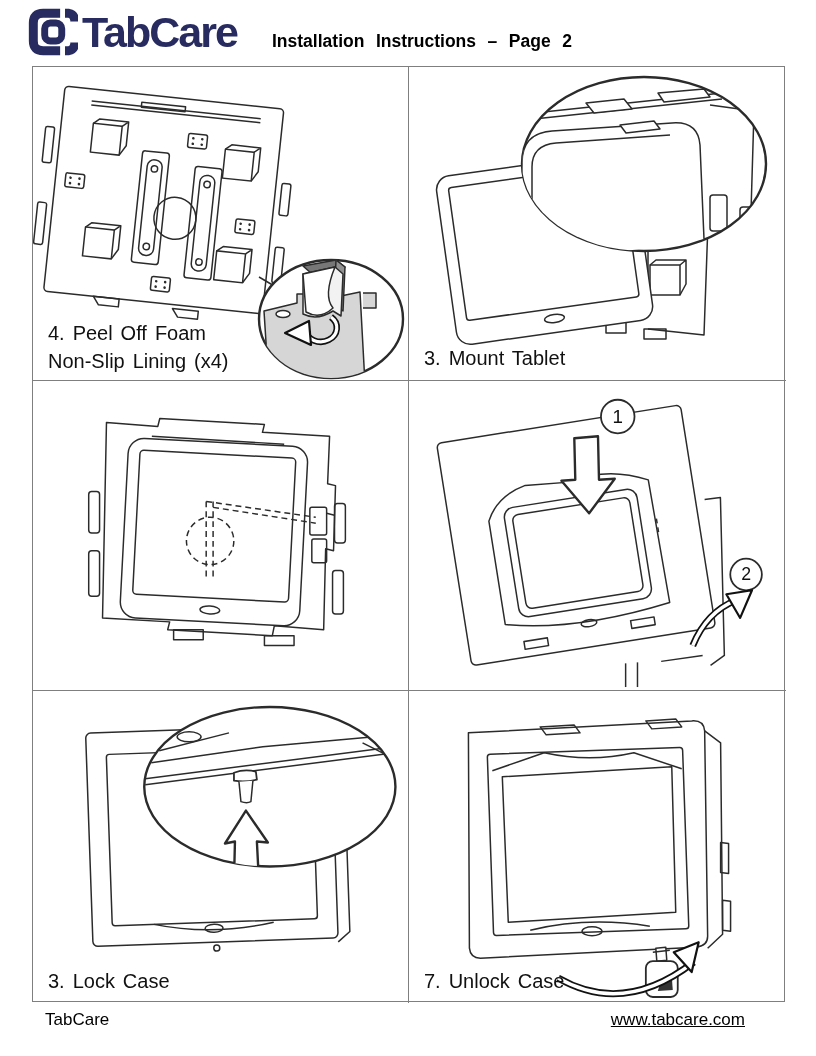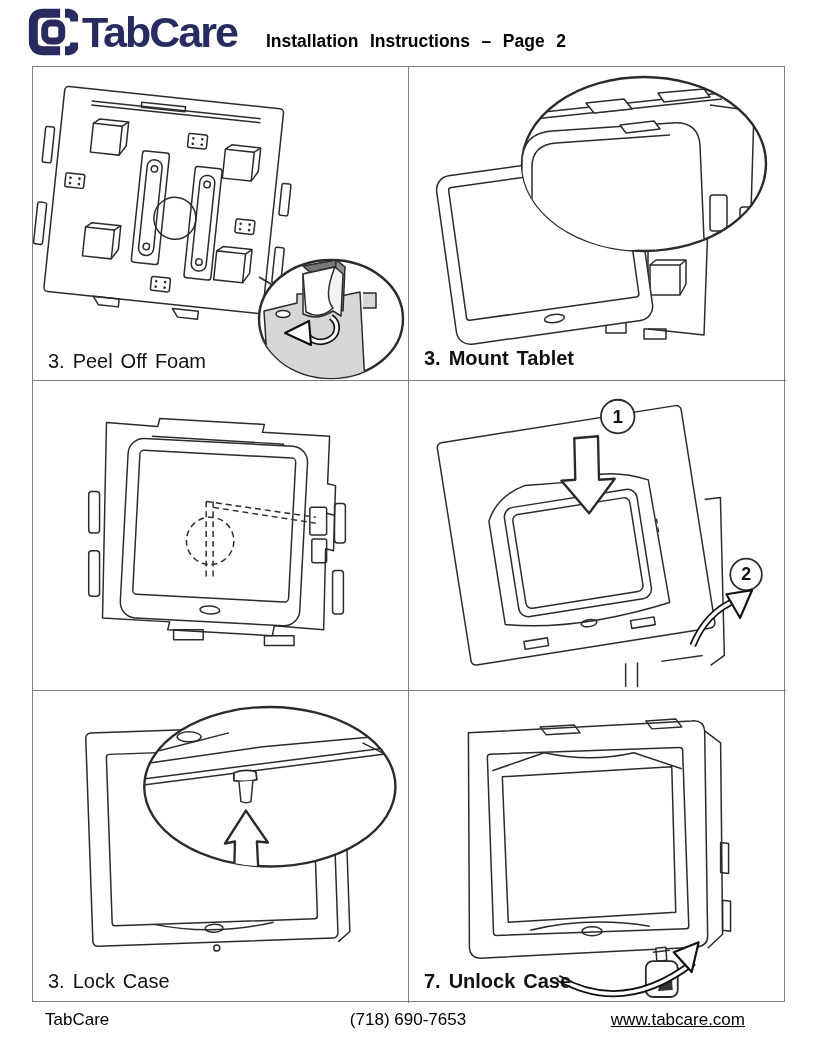--- a/index.html
+++ b/index.html
@@ -8,31 +8,31 @@
     font-family:"Liberation Sans", sans-serif;color:#141414;overflow:hidden;
   }
   
   .brand{position:absolute;left:26px;top:6px;display:flex;align-items:center;}
   .brand svg{display:block;}
   .brand-word{
     font-size:43px;font-weight:700;color:#272b60;letter-spacing:-2px;
     margin-left:4px;line-height:1;
   }
   .doc-title{
-    position:absolute;left:266px;top:31px;font-size:17.5px;font-weight:700;
+    position:absolute;left:272px;top:31px;font-size:17.5px;font-weight:700;
     color:#000;word-spacing:0.38em;
   }
   
   .grid{
     position:absolute;left:32px;top:66px;width:753px;height:936px;
     display:grid;grid-template-columns:376px 377px;grid-template-rows:314px 310px 312px;
     border:1px solid #7f7f7f;box-sizing:border-box;
   }
   .cell{position:relative;box-sizing:border-box;border-right:1px solid #7f7f7f;border-bottom:1px solid #7f7f7f;overflow:hidden;}
-  .cell:nth-child(2n){border-right:none;font-weight:bold;}
+  .cell:nth-child(2n){border-right:none;}
   .cell:nth-child(n+5){border-bottom:none;}
   .cell svg.art{position:absolute;left:0;top:0;width:100%;height:100%;}
   .caption{
     position:absolute;left:15px;bottom:8px;font-size:20px;color:#111;
     word-spacing:0.12em;line-height:1.4;
   }
   .caption.two-line{bottom:5px;}
   
   .footer{position:absolute;left:0;top:1006px;width:816px;height:30px;font-size:17px;color:#000;}
   .footer .company{position:absolute;left:45px;top:4px;}
@@ -141,21 +141,22 @@
             <g>
               <path d="M298,250 a16,14 0 1 1 -26,13" stroke="#111111" stroke-width="6.5"></path>
               <path d="M298,250 a16,14 0 1 1 -26,13" stroke="#ffffff" stroke-width="3.2"></path>
               <polygon points="252,266 276,254 278,278" fill="#ffffff" stroke="#111111" stroke-width="2.2"></polygon>
             </g>
           </g>
         </g>
       </g>
     </svg>
     <div class="caption two-line">
-      <div>3. Peel Off Foam</div>
+      <div>4. Peel Off Foam</div>
+      <div>Non-Slip Lining (x4)</div>
     </div>
   </div>
 
   <div class="cell">
     <svg class="art" viewBox="0 0 375 313">
       <defs>
           <clipPath id="clipB2">
             <ellipse cx="234" cy="97" rx="122" ry="87"></ellipse>
           </clipPath>
         </defs>
@@ -338,15 +339,14 @@
         </g>
       </g>
     </svg>
     <div class="caption">7. Unlock Case</div>
   </div>
 
 </div>
 
 <div class="footer">
   <span class="company">TabCare</span>
-  <span class="phone">(718) 690-7653</span>
   <span class="website">www.tabcare.com</span>
 </div>
 
 </body></html>

